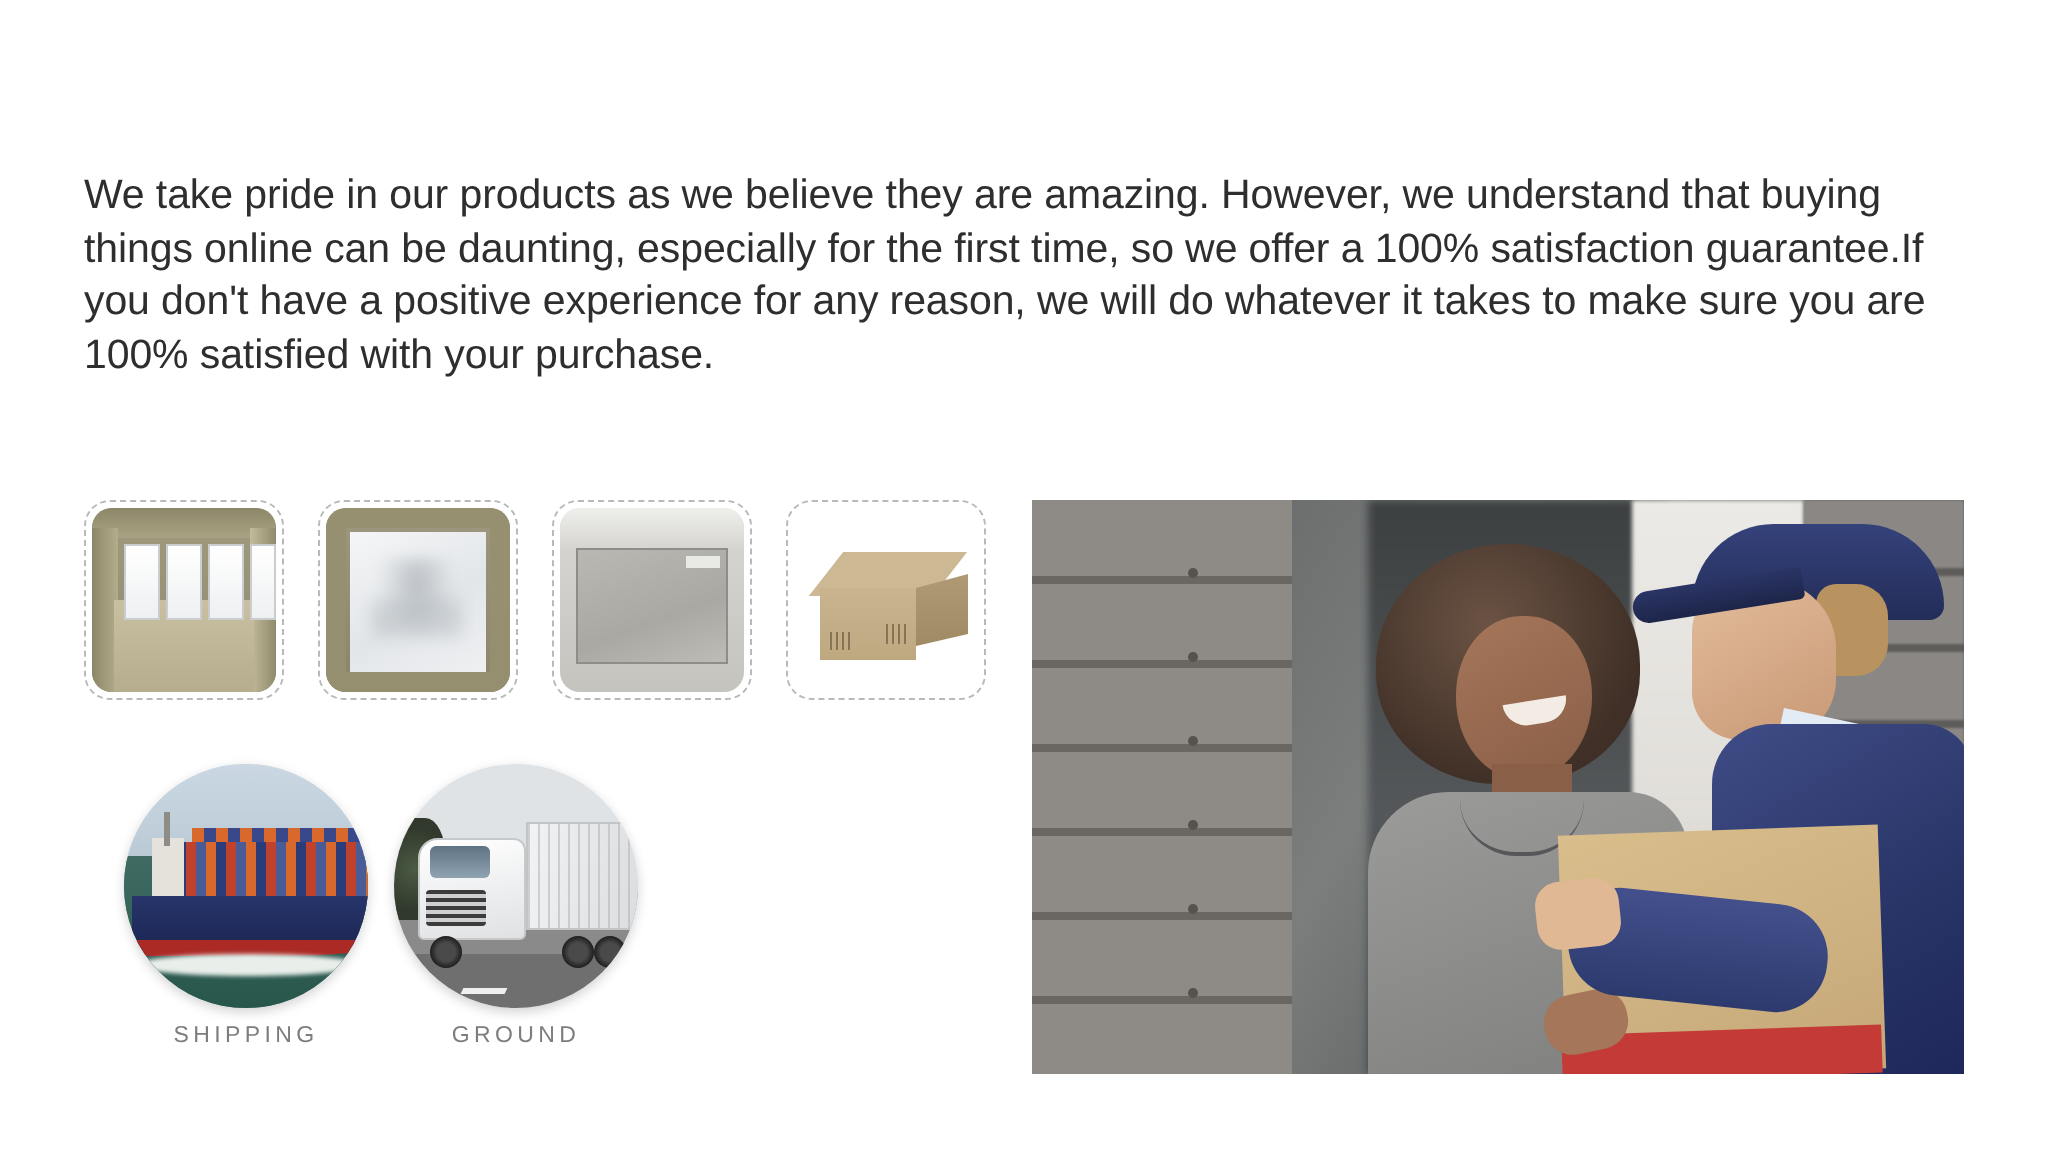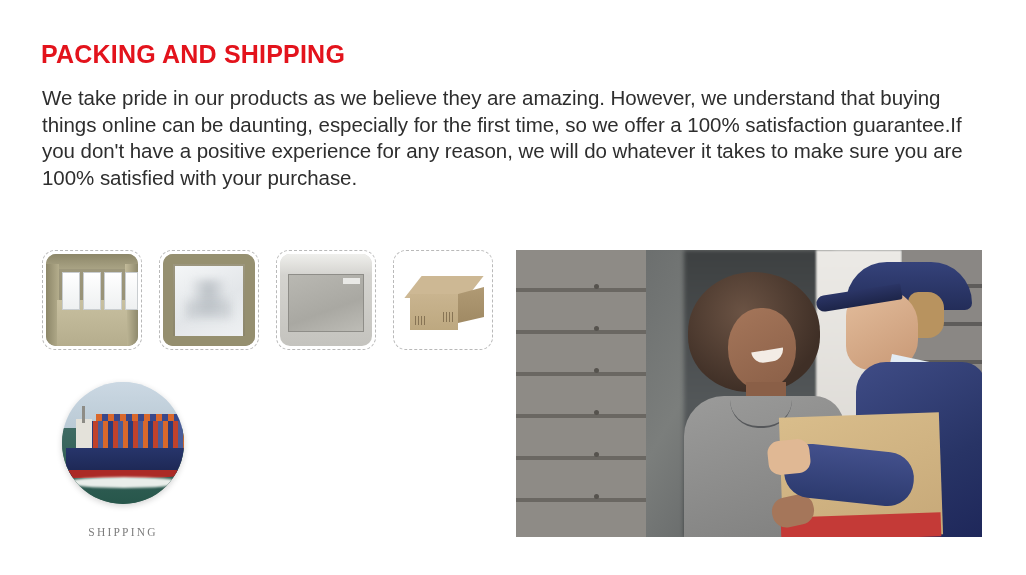--- a/index.html
+++ b/index.html
@@ -134,22 +134,22 @@
   .method{position:absolute;top:0;width:122px;text-align:center;}
   .method.m1{left:20px;}
   .method.m2{left:155px;}
   .method.m3{left:300px;}
   .circle{
     width:122px;height:122px;border-radius:50%;
     overflow:hidden;position:relative;
     box-shadow:0 2px 6px rgba(0,0,0,0.18), 0 0 0 4px #ffffff;
   }
   .method-label{
-    margin-top:22px;font-size:11.5px;letter-spacing:2.2px;
-    color:#7d7d7d;white-space:nowrap;font-family:Liberation Serif, serif;
+    margin-top:8px;font-size:11.5px;letter-spacing:2.2px;
+    color:#7d7d7d;white-space:nowrap;
   }
 
   
   .ship-scene{position:absolute;inset:0;background:linear-gradient(#cfdce6 0 38%,#4f6f63 38% 100%);}
   .ship-scene .sky{position:absolute;left:0;right:0;top:0;height:40%;background:linear-gradient(#cbd8e3,#b9c9d4);}
   .ship-scene .sea{position:absolute;left:0;right:0;bottom:0;height:62%;background:linear-gradient(#3f6b63,#27564b);}
   .ship-scene .hull{
     position:absolute;left:4px;right:-4px;top:54%;height:24%;
     background:linear-gradient(#27356b,#1b2550);
     border-radius:0 0 40% 6px;
@@ -331,21 +331,20 @@
   .man-hand{
     position:absolute;left:252px;top:190px;width:42px;height:34px;
     background:#e0b894;border-radius:12px;transform:rotate(-6deg);
   }
 </style>
 </head>
 <body>
 
 <div class="page">
 
-  <div class="title">PACKING AND SHIPPING</div>
 
   <div class="body-copy">We take pride in our products as we believe they are amazing. However, we understand that buying things online can be daunting, especially for the first time, so we offer a 100% satisfaction guarantee.If you don't have a positive experience for any reason, we will do whatever it takes to make sure you are 100% satisfied with your purchase.</div>
 
   <div class="thumb-row">
 
     <div class="thumb t1">
       <div class="thumb-inner">
         <div class="box-open">
           <div class="flap-top"></div>
           <div class="wall-l"></div>
@@ -407,20 +406,38 @@
           <div class="bridge"></div>
             <div class="mast"></div>
           <div class="hull"></div>
             <div class="hull-red"></div>
           <div class="wake"></div>
         </div>
       </div>
       <div class="method-label">SHIPPING</div>
     </div>
 
+    <div class="method m2">
+      <div class="circle">
+        <div class="truck-scene">
+          <div class="trees"></div>
+          <div class="trailer">
+              <div class="trailer-ribs"></div>
+            </div>
+          <div class="cab"></div>
+          <div class="wind"></div>
+          <div class="grille"></div>
+          <div class="w1"></div>
+            <div class="w2"></div>
+            <div class="w3"></div>
+          <div class="road-line"></div>
+        </div>
+      </div>
+      <div class="method-label">GROUND</div>
+    </div>
 
 
   </div>
 
   <div class="photo">
     <div class="ph-bg"></div>
     <div class="ph-blurwall"></div>
     <div class="ph-door"></div>
     <div class="ph-brick"></div>
 

